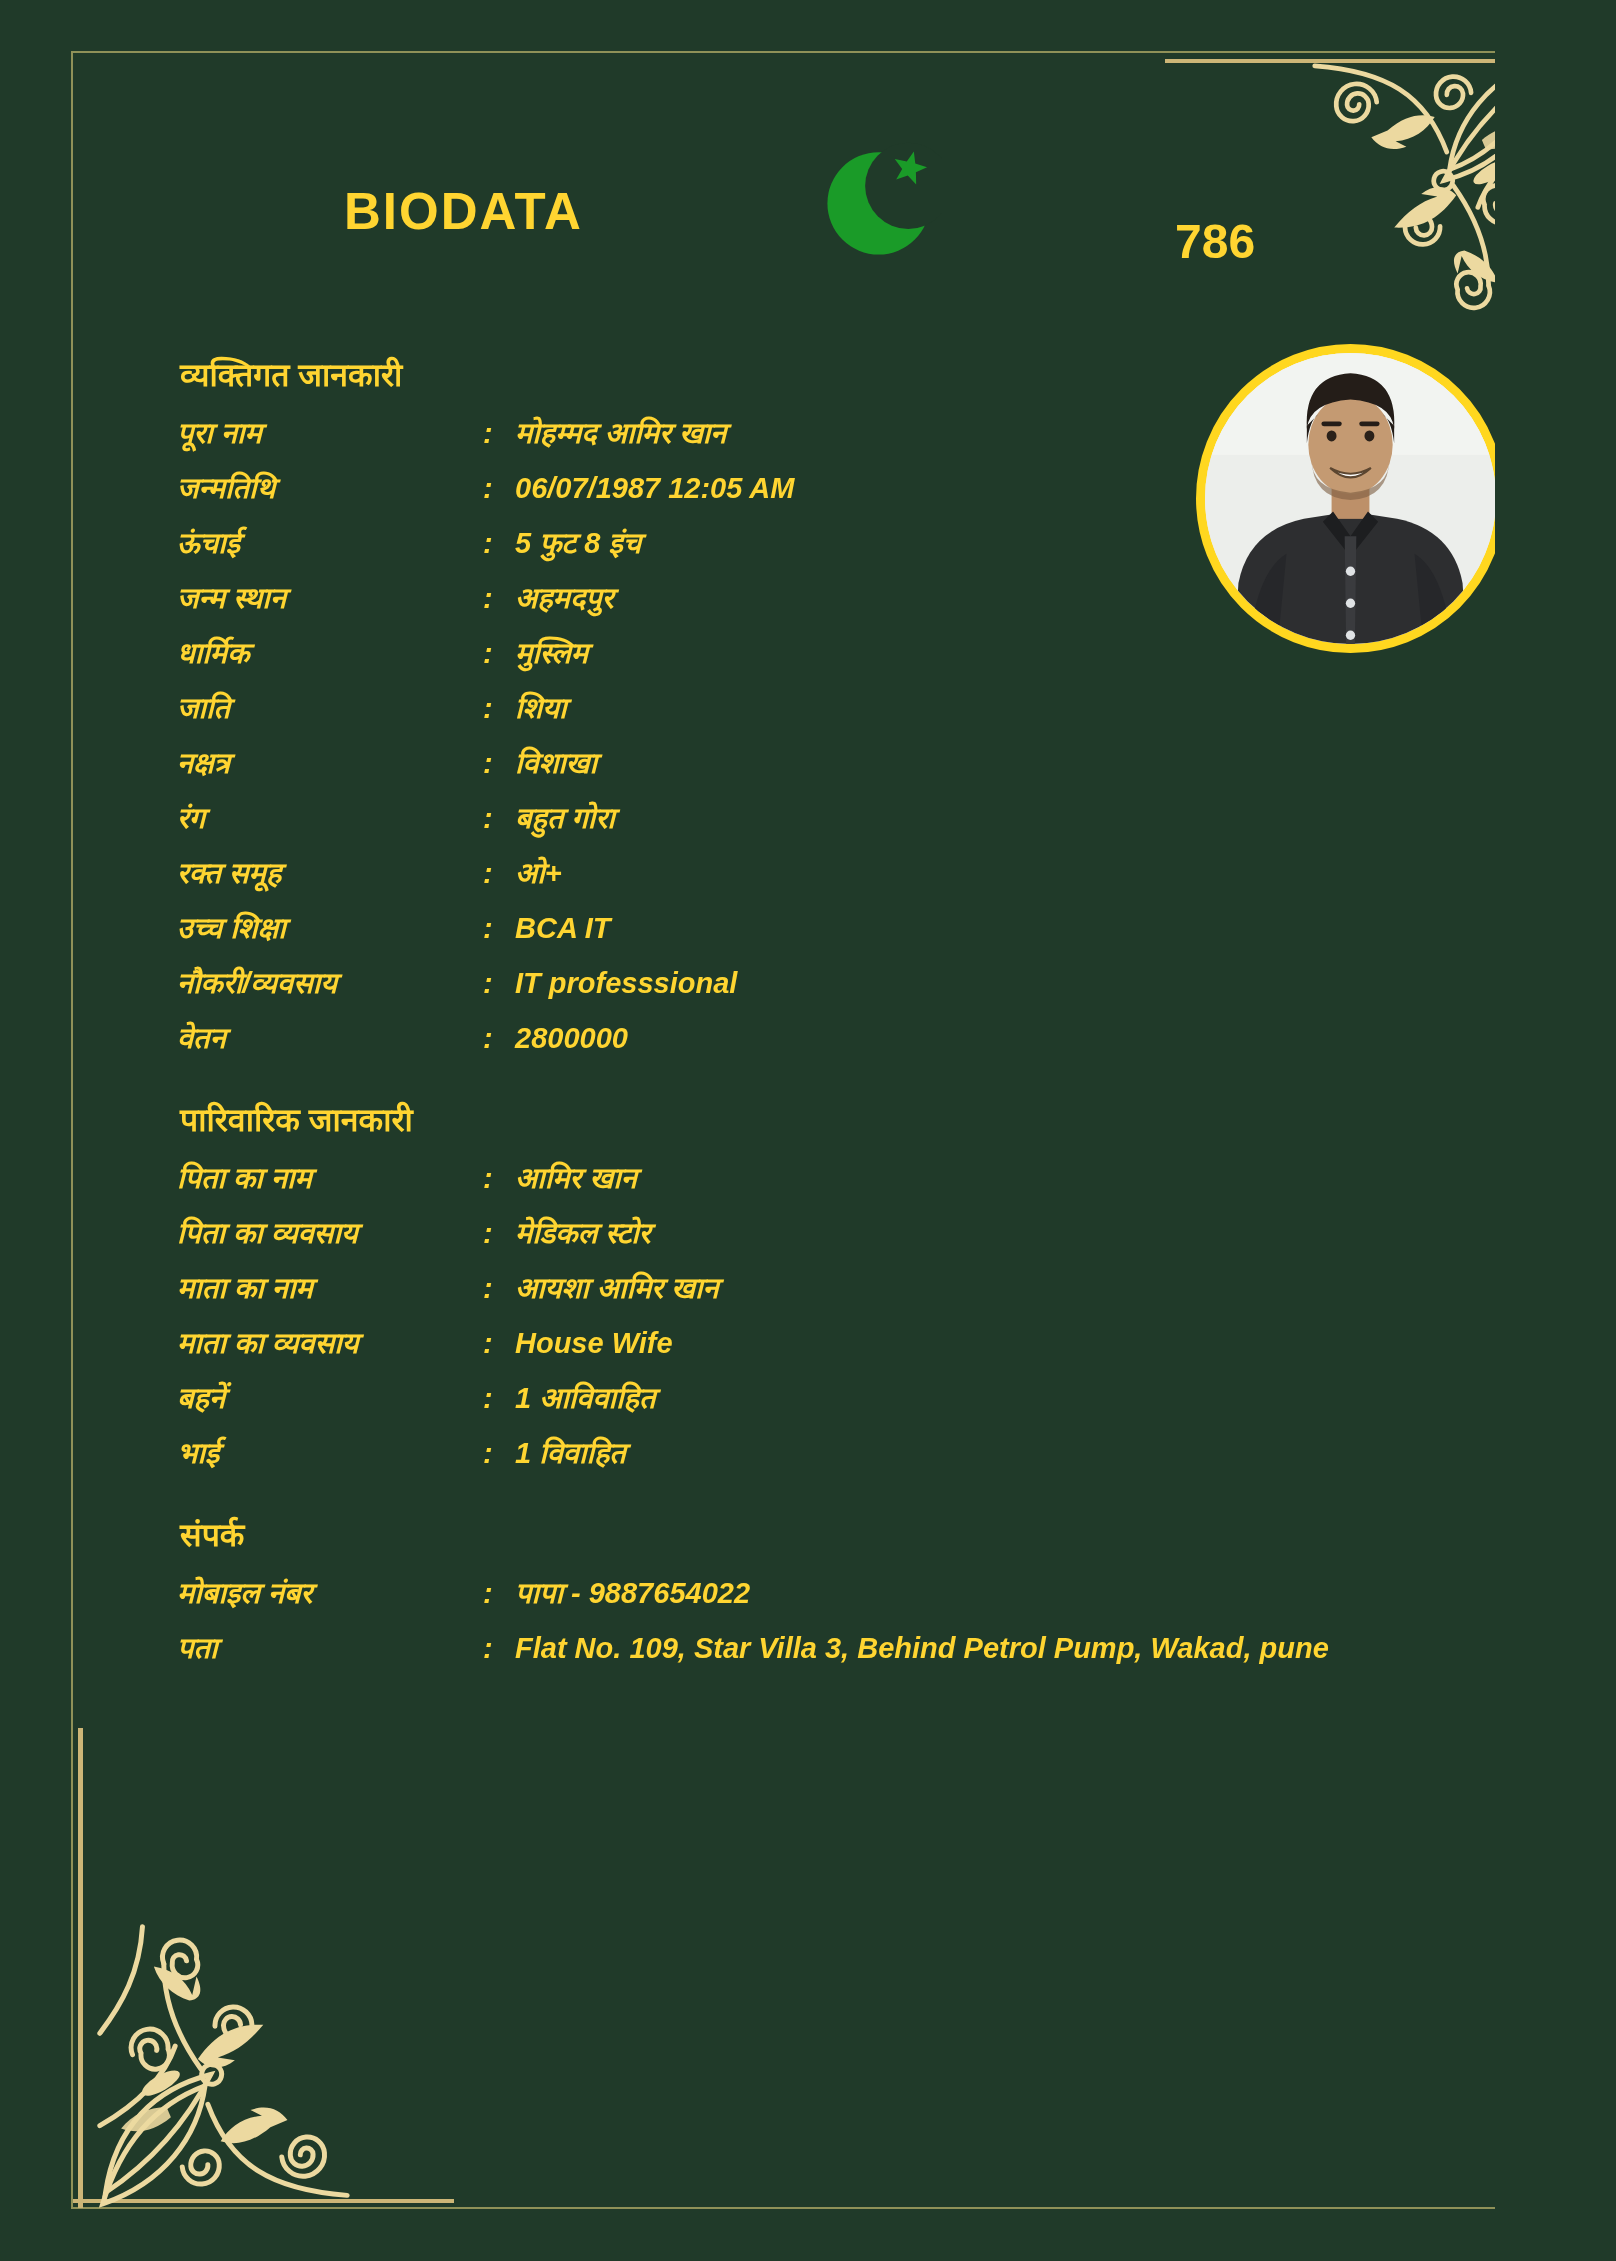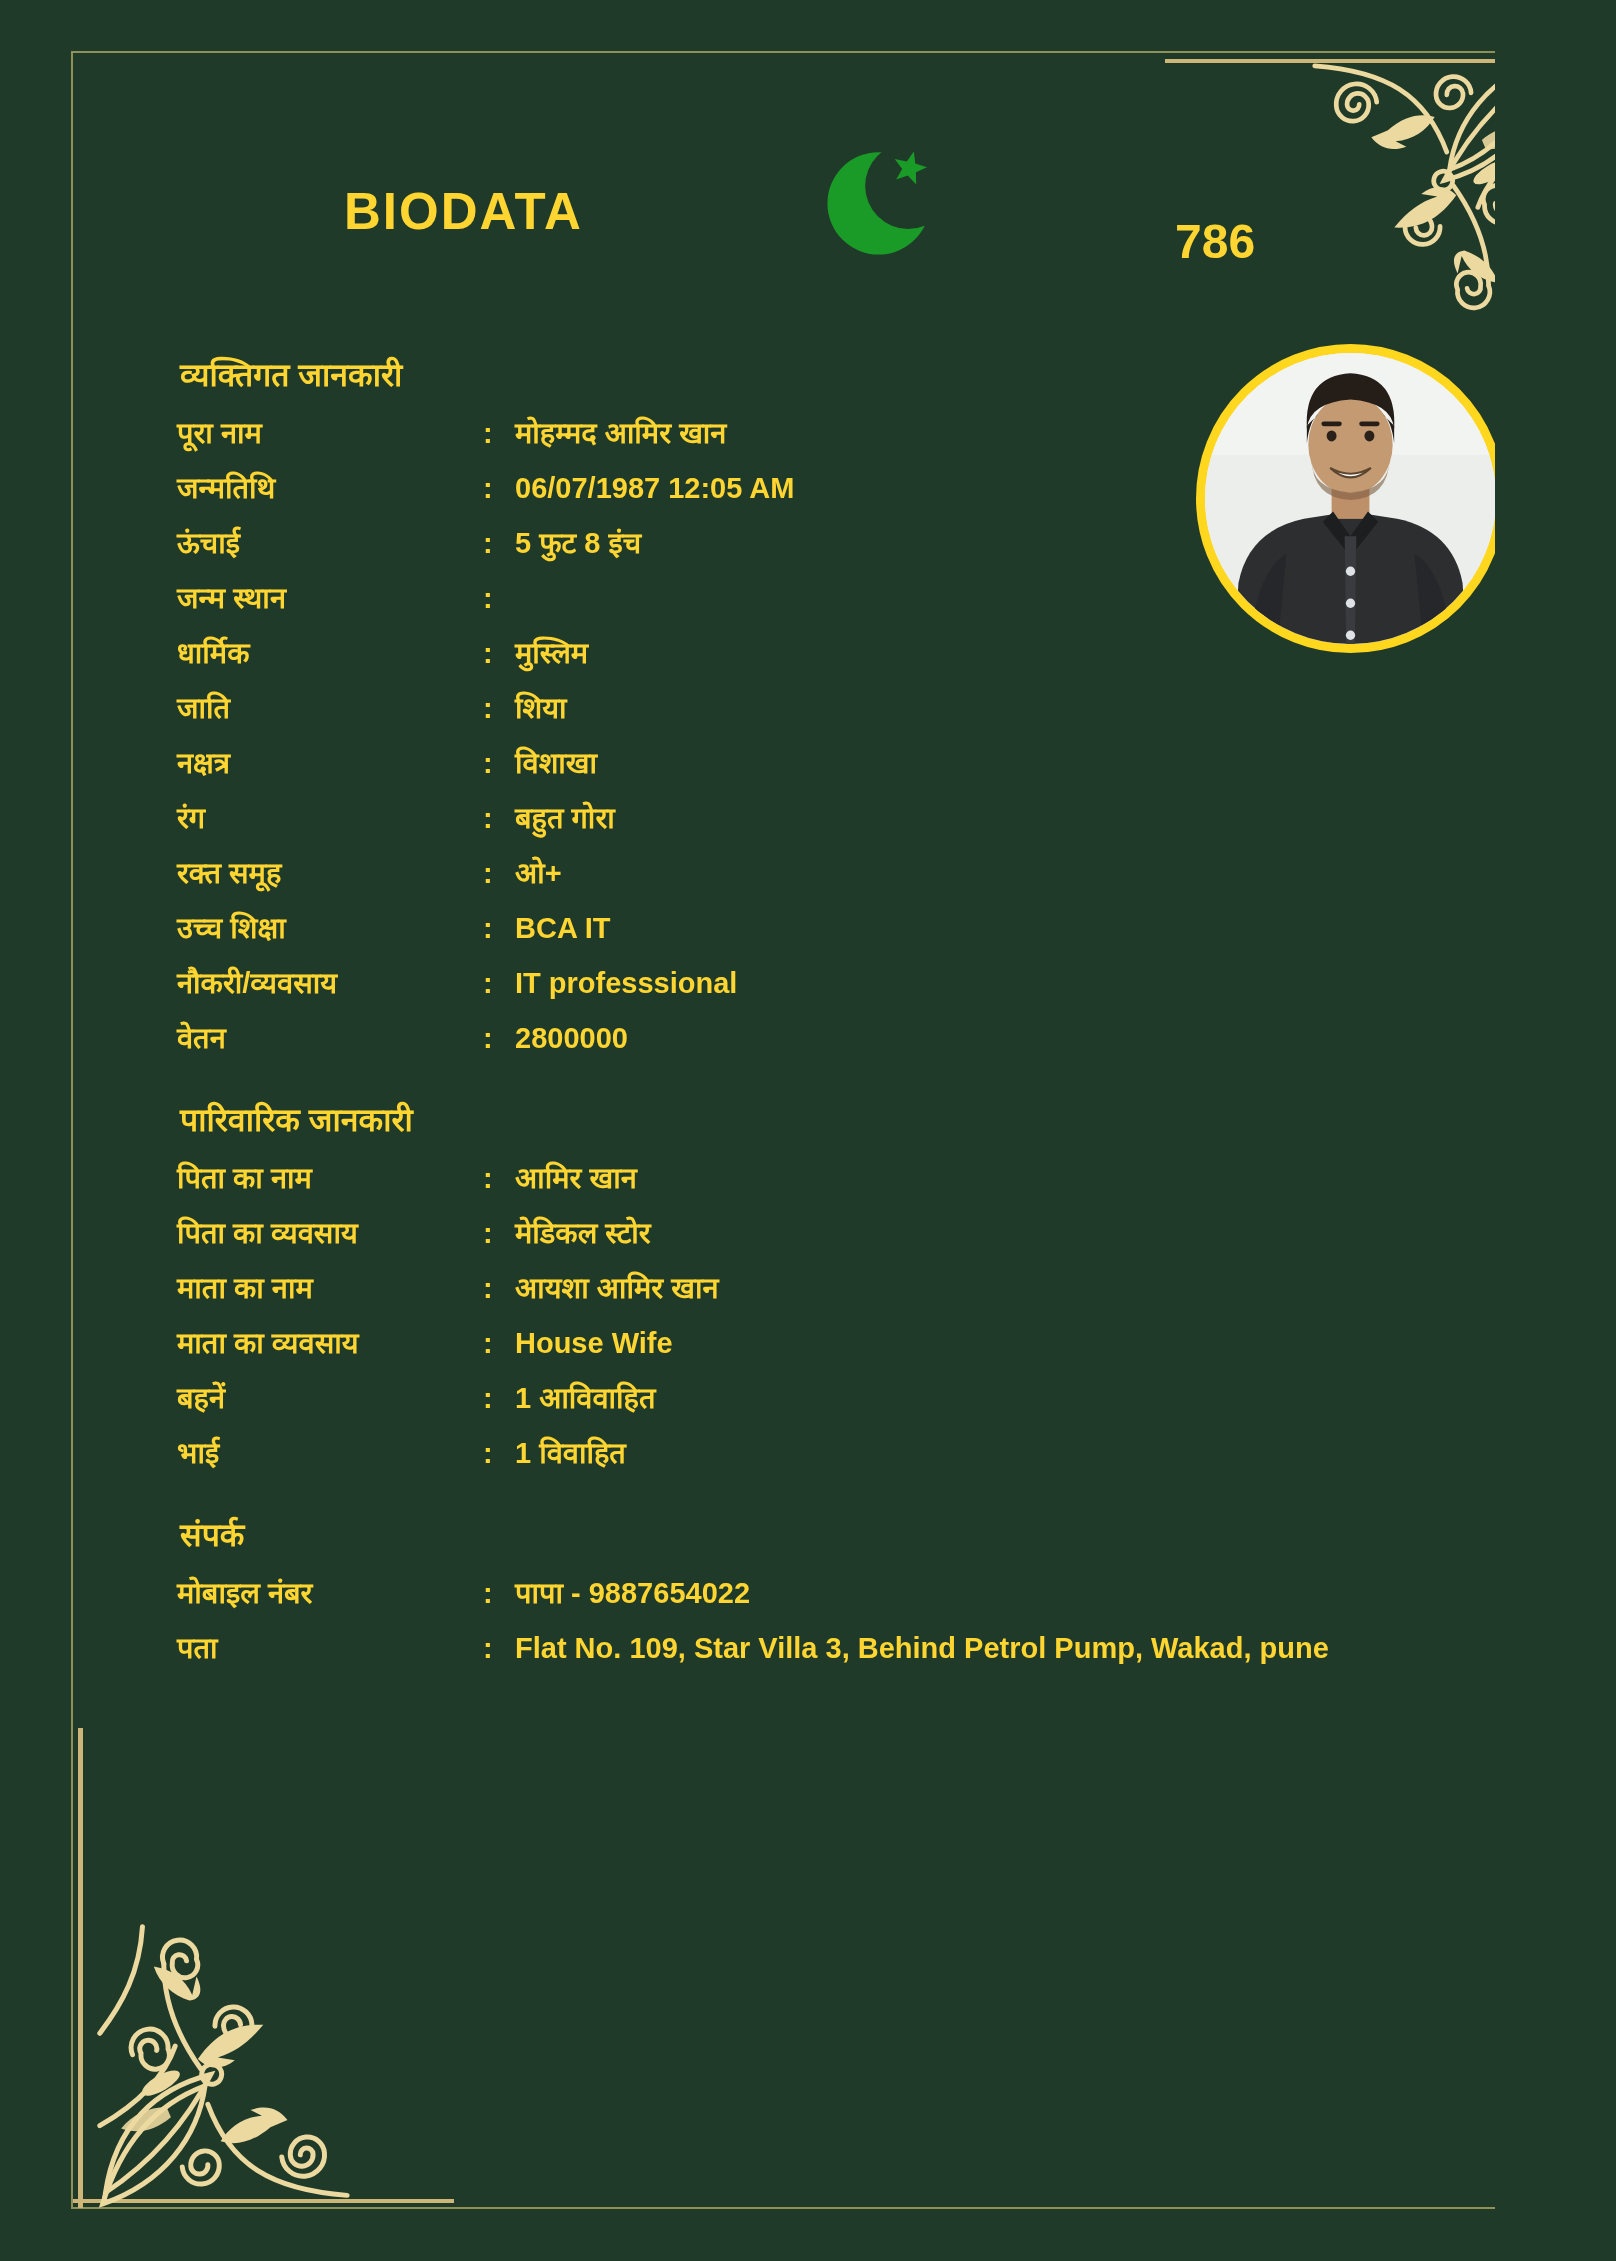--- a/index.html
+++ b/index.html
@@ -34,21 +34,21 @@
   }
   .crescent{position:absolute; left:826px; top:132px; width:116px; height:132px;}
   
   .content{position:absolute; left:177px; top:345px; width:1313px;}
   .section-heading{
     margin:3px; font-size:32px; font-weight:700; color:#ffd531; line-height:55px;
   }
   .section + .section{margin-top:27px;}
   .row{
     display:flex; align-items:flex-start;
-    font-size:29px; font-weight:700; color:#ffd531; line-height:55px;
+    font-size:29px; font-weight:700; color:#ffd531; line-height:55px;font-style:italic;
   }
   .row .lbl{width:306px; flex:none;}
   .row .sep{width:32px; flex:none;}
   .row .val{flex:1; max-width:943px;}
   
   .photo{
     position:absolute; left:1196px; top:344px; width:291px; height:291px;
     border:9.4px solid #ffd71f; border-radius:50%; overflow:hidden;
     background:#eceeeb;
   }
@@ -164,20 +164,21 @@
         <span class="val">06/07/1987 12:05 AM</span>
       </div>
       <div class="row">
         <span class="lbl">ऊंचाई</span>
         <span class="sep">:</span>
         <span class="val">5 फुट 8 इंच</span>
       </div>
       <div class="row">
         <span class="lbl">जन्म स्थान</span>
         <span class="sep">:</span>
+        <span class="val">अहमदपुर</span>
       </div>
       <div class="row">
         <span class="lbl">धार्मिक</span>
         <span class="sep">:</span>
         <span class="val">मुस्लिम</span>
       </div>
       <div class="row">
         <span class="lbl">जाति</span>
         <span class="sep">:</span>
         <span class="val">शिया</span>

